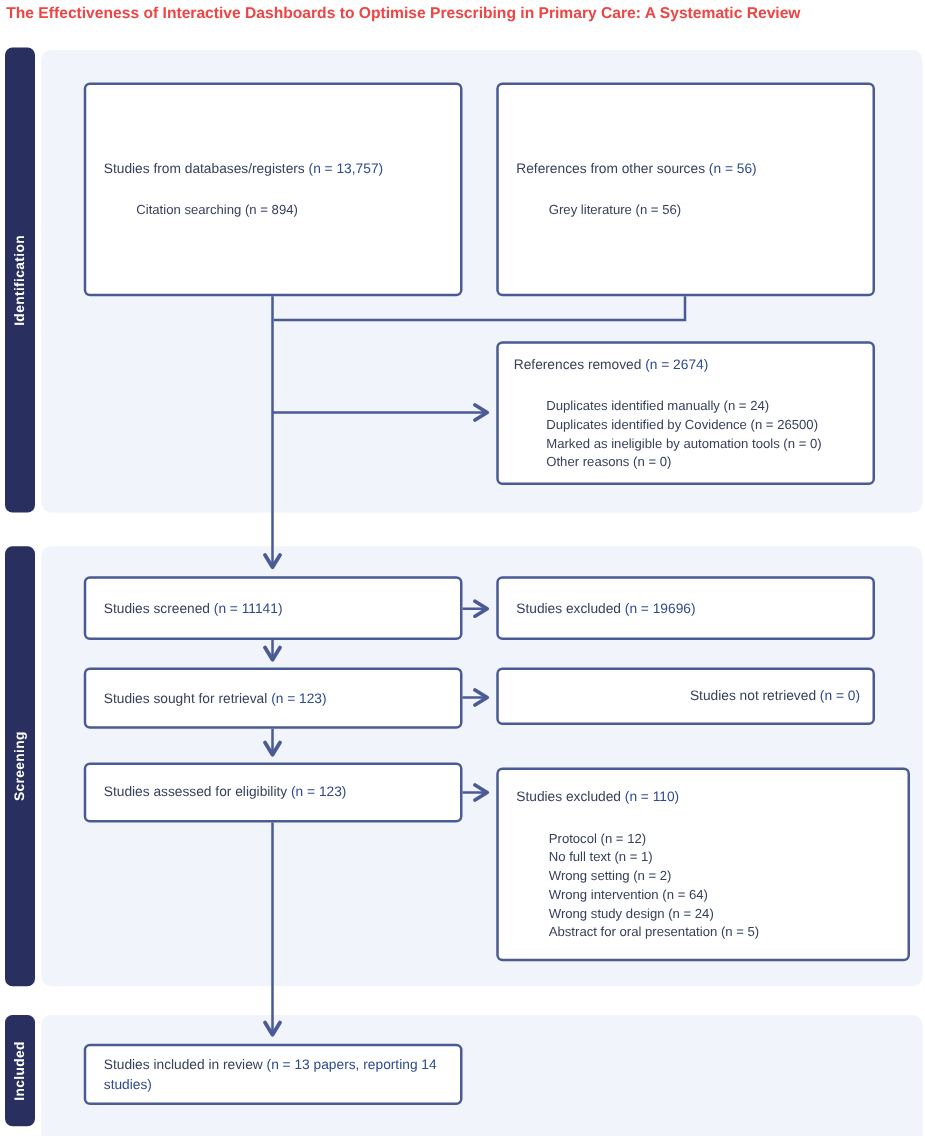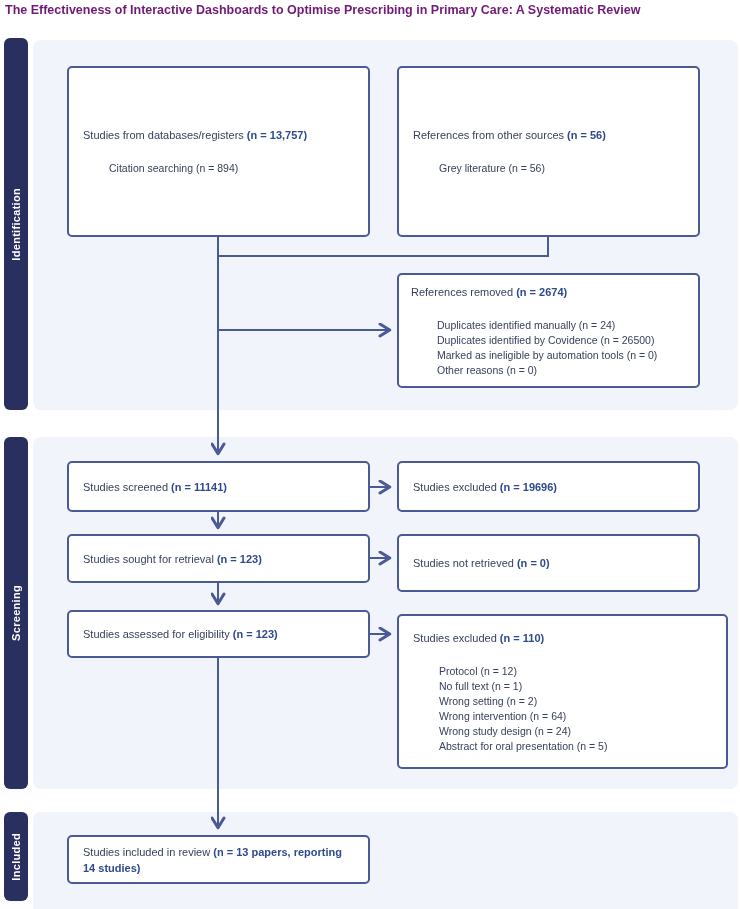--- a/index.html
+++ b/index.html
@@ -1,25 +1,25 @@
 <!DOCTYPE html>
 <html><head>
 <meta charset="utf-8">
 <style>
   html,body{margin:0;padding:0;background:#ffffff;}
   body{font-family:"Liberation Sans", sans-serif;}
   .stage{position:relative;width:740px;height:909px;background:#ffffff;overflow:hidden;}
-  .page-title{position:absolute;left:5px;top:3px;width:730px;font-size:12.5px;font-weight:700;color:#701a75;letter-spacing:0;}
+  .page-title{position:absolute;left:5px;top:3px;width:730px;font-size:12.5px;font-weight:700;color:#ef4444;letter-spacing:0;}
   .panel{position:absolute;background:#f1f4fb;border-radius:8px;}
   .side-bar{position:absolute;background:#293060;border-radius:6px;display:flex;align-items:center;justify-content:center;}
   .side-label{writing-mode:vertical-rl;transform:rotate(180deg);color:#ffffff;font-size:11px;font-weight:700;letter-spacing:.3px;white-space:nowrap;}
   .flow-box{position:absolute;background:#ffffff;border:2px solid #4a5a94;border-radius:5px;box-sizing:border-box;
             display:flex;flex-direction:column;justify-content:center;padding:6px 10px 6px 14px;}
   .main-line{font-size:11px;line-height:16px;color:#38415c;}
-  .count{font-weight:700;color:#2e4a8d;}
+  .count{font-weight:400;color:#2e4a8d;}
   .sub-list{margin-top:18px;}
   .sub-line{font-size:10.5px;line-height:15px;color:#38415c;margin-left:26px;}
   svg.connectors{position:absolute;left:0;top:0;pointer-events:none;}
 </style>
 </head>
 <body>
 
 <div class="stage">
 
   <div class="page-title">The Effectiveness of Interactive Dashboards to Optimise Prescribing in Primary Care: A Systematic Review</div>
@@ -82,21 +82,21 @@
   <div class="flow-box" style="left:67px;top:461px;width:303px;height:51px;">
     <div class="main-line"><span>Studies screened </span><span class="count">(n = 11141)</span></div>
   </div>
   <div class="flow-box" style="left:397px;top:461px;width:303px;height:51px;">
     <div class="main-line"><span>Studies excluded </span><span class="count">(n = 19696)</span></div>
   </div>
 
   <div class="flow-box" style="left:67px;top:534px;width:303px;height:49px;">
     <div class="main-line"><span>Studies sought for retrieval </span><span class="count">(n = 123)</span></div>
   </div>
-  <div class="flow-box" style="left:397px;top:534px;width:303px;height:58px;">
+  <div class="flow-box" style="left:397px;top:534px;width:303px;height:46px;align-items:flex-end;">
     <div class="main-line"><span>Studies not retrieved </span><span class="count">(n = 0)</span></div>
   </div>
 
   <div class="flow-box" style="left:67px;top:610px;width:303px;height:48px;">
     <div class="main-line"><span>Studies assessed for eligibility </span><span class="count">(n = 123)</span></div>
   </div>
   <div class="flow-box" style="left:397px;top:614px;width:331px;height:155px;">
     <div class="main-line"><span>Studies excluded </span><span class="count">(n = 110)</span></div>
     <div class="sub-list">
         <div class="sub-line">Protocol (n = 12)</div>

